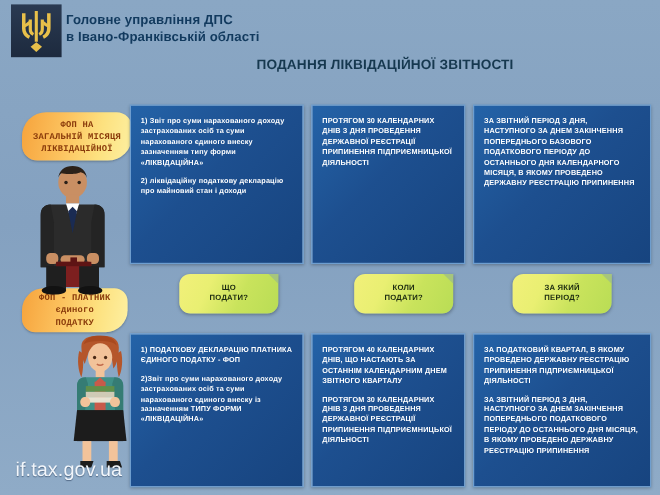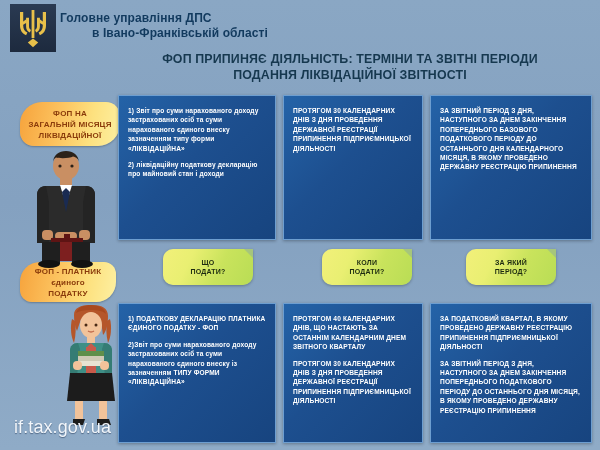--- a/index.html
+++ b/index.html
@@ -12,34 +12,34 @@
   .page{position:absolute;inset:0;width:600px;height:450px;
         background:linear-gradient(180deg,#8aa7c4 0%,#84a1c0 45%,#8fabc7 100%);}
 
   
   .emblem-plate{position:absolute;left:10px;top:4px;width:46px;height:48px;
     background:linear-gradient(180deg,#2a3a52 0%,#1d2a3e 100%);}
   .emblem-plate svg{display:block;margin:4px auto 0;}
   .org-title{position:absolute;left:60px;top:11px;width:300px;
     color:#123a5e;font-size:12px;line-height:14.5px;font-weight:600;
     letter-spacing:.1px;}
-  .org-title .l2{display:block;margin-left:32px;}
+  .org-title .l2{display:block;}
 
   .main-title{position:absolute;left:110px;top:52px;width:480px;
     text-align:center;color:#16384f;font-weight:bold;
     font-size:12.4px;line-height:15.5px;letter-spacing:.15px;}
   .main-title .t2{display:block;}
 
   
   .banner{position:absolute;text-align:center;color:#8a3b0b;
     font-weight:bold;font-size:8px;line-height:11px;letter-spacing:.2px;
     display:flex;align-items:center;justify-content:center;
     background:linear-gradient(100deg,#f6a33c 0%,#fcc25e 38%,#fde17f 70%,#fdf0a2 100%);
     box-shadow:0 1px 2px rgba(0,0,0,.25);}
-  .banner .bl{display:block;}
+  .banner .bl{display:block;font-family:Liberation Mono, monospace;}
   #banner-general{left:20px;top:102px;width:100px;height:44px;
     border-radius:22px 14px 22px 14px;}
   #banner-single{left:20px;top:262px;width:96px;height:40px;
     border-radius:20px 12px 20px 12px;}
 
   
   .card{position:absolute;
     background:linear-gradient(135deg,#2463a8 0%,#1d4f8f 45%,#17447f 100%);
     border:1px solid #6d9ed0;
     box-shadow:0 1px 3px rgba(0,0,0,.3);
@@ -98,21 +98,20 @@
       </g>
     </svg>
   </div>
 
   <div class="org-title">
     <span>Головне управління ДПС</span>
     <span class="l2">в Івано-Франківській області</span>
   </div>
 
   <div class="main-title">
-    <span>ФОП ПРИПИНЯЄ ДІЯЛЬНІСТЬ: ТЕРМІНИ ТА ЗВІТНІ ПЕРІОДИ</span>
     <span class="t2">ПОДАННЯ ЛІКВІДАЦІЙНОЇ ЗВІТНОСТІ</span>
   </div>
 
   <div class="banner" id="banner-general">
     <div>
       <span class="bl">ФОП НА</span>
       <span class="bl">ЗАГАЛЬНІЙ МІСЯЦЯ</span>
       <span class="bl">ЛІКВІДАЦІЙНОЇ</span>
     </div>
   </div>

